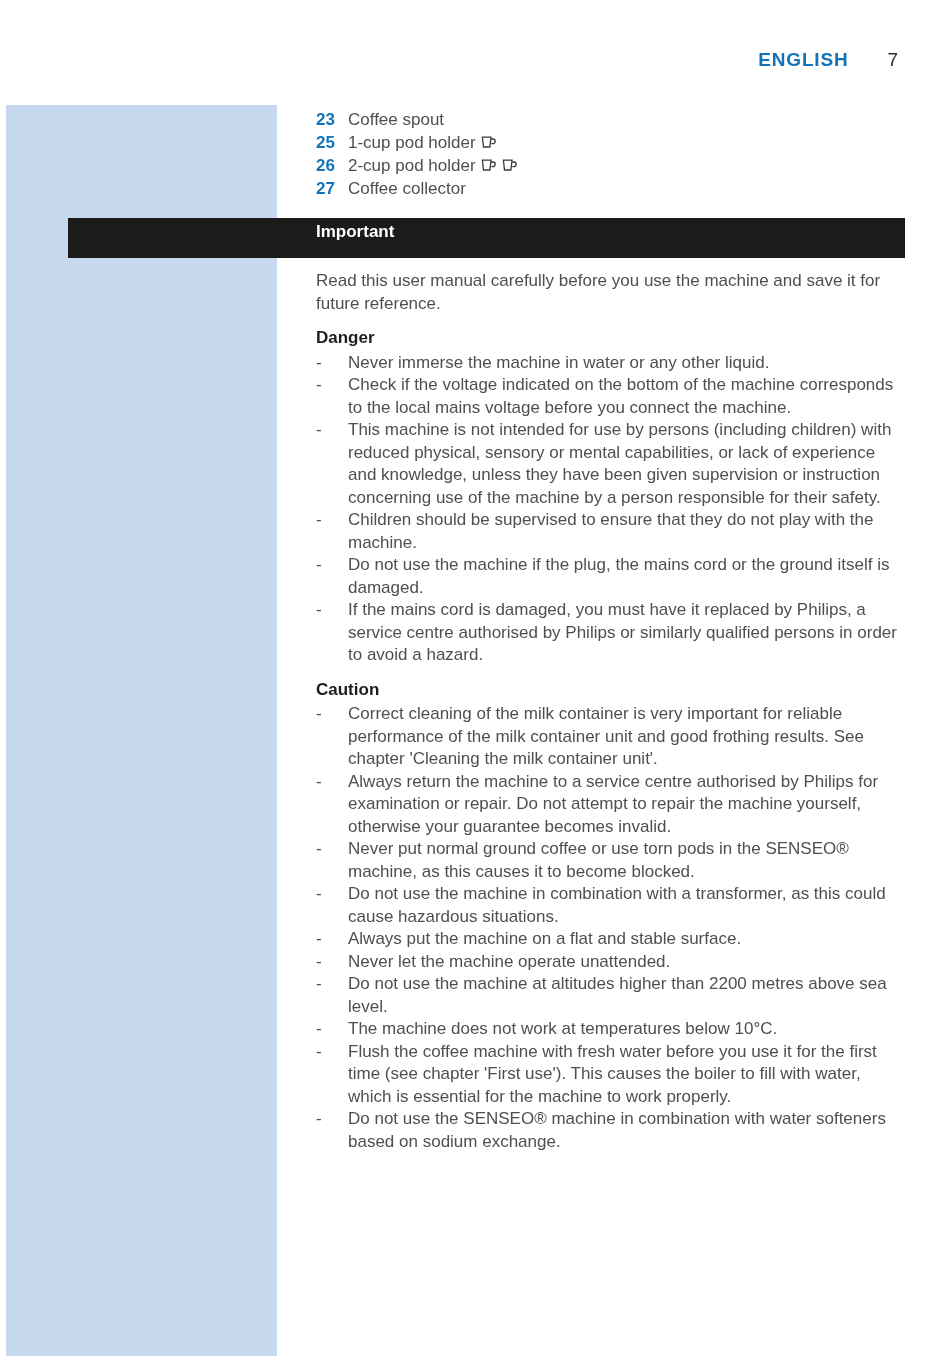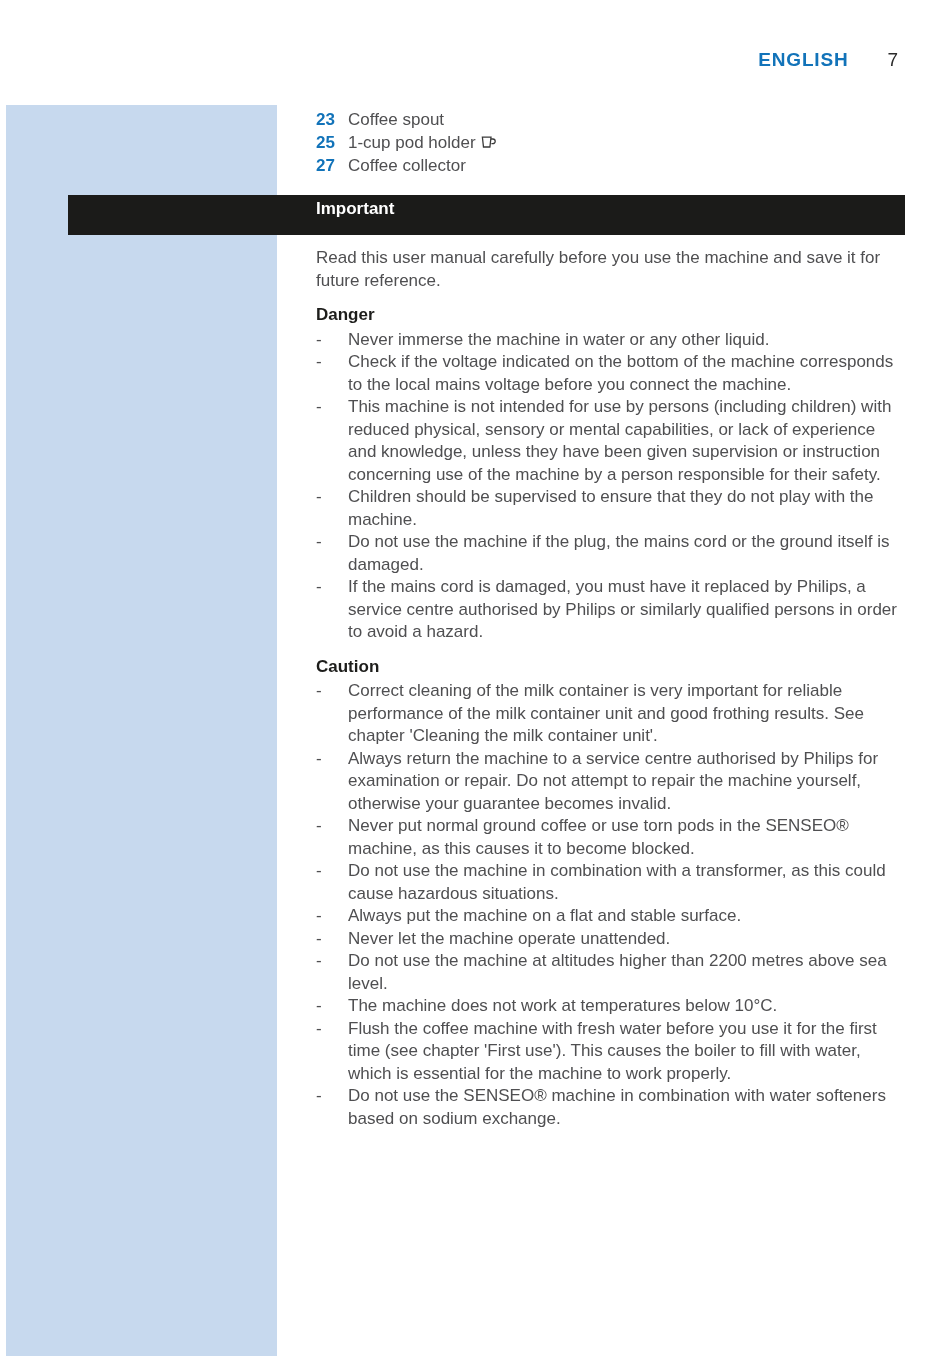--- a/index.html
+++ b/index.html
@@ -105,20 +105,36 @@
         <span class="part-num">25</span>
         <span class="part-label">1-cup pod holder</span>
         <span class="cup">
           <svg viewBox="0 0 16 13" width="16" height="13">
             <path d="M1.4 1.2 H10 L8.9 11 H2.5 Z"></path>
             <path d="M10 3 h1.9 a2.3 2.3 0 0 1 0 4.6 h-1.5"></path>
           </svg>
         </span>
       </div>
       <div class="part-item">
+        <span class="part-num">26</span>
+        <span class="part-label">2-cup pod holder</span>
+        <span class="cup">
+          <svg viewBox="0 0 16 13" width="16" height="13">
+            <path d="M1.4 1.2 H10 L8.9 11 H2.5 Z"></path>
+            <path d="M10 3 h1.9 a2.3 2.3 0 0 1 0 4.6 h-1.5"></path>
+          </svg>
+        </span>
+        <span class="cup">
+          <svg viewBox="0 0 16 13" width="16" height="13">
+            <path d="M1.4 1.2 H10 L8.9 11 H2.5 Z"></path>
+            <path d="M10 3 h1.9 a2.3 2.3 0 0 1 0 4.6 h-1.5"></path>
+          </svg>
+        </span>
+      </div>
+      <div class="part-item">
         <span class="part-num">27</span>
         <span class="part-label">Coffee collector</span>
       </div>
     </div>
 
   <div class="bar">
     <span>Important</span>
   </div>
 
   <div class="textcol">

